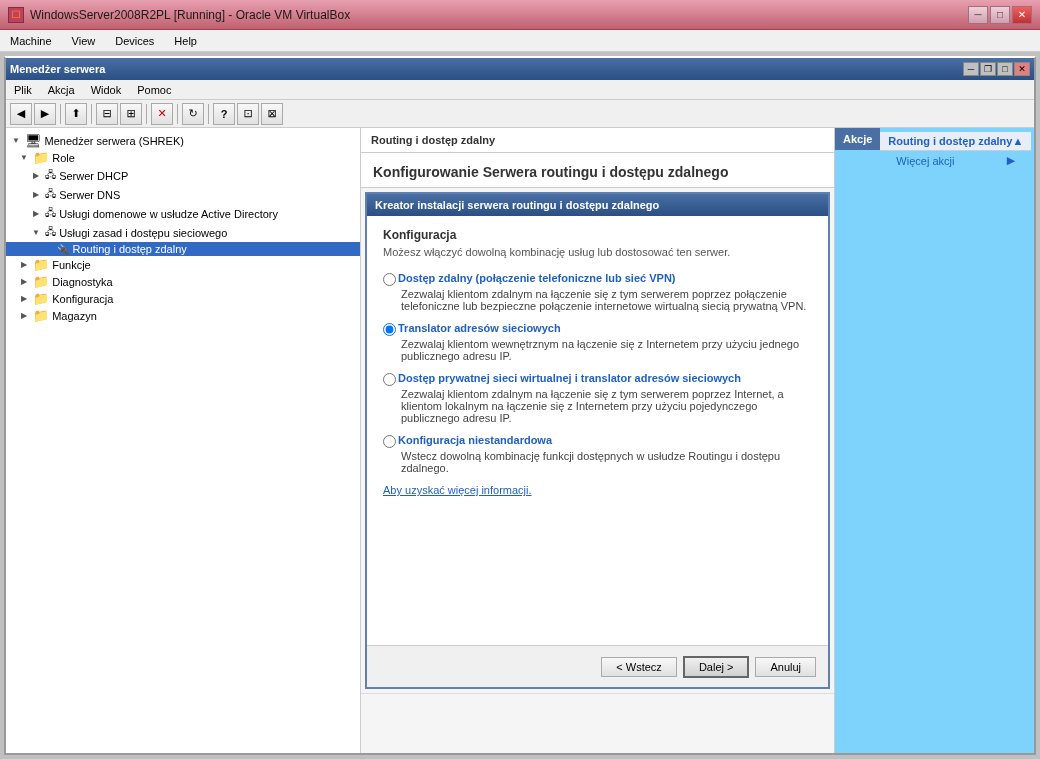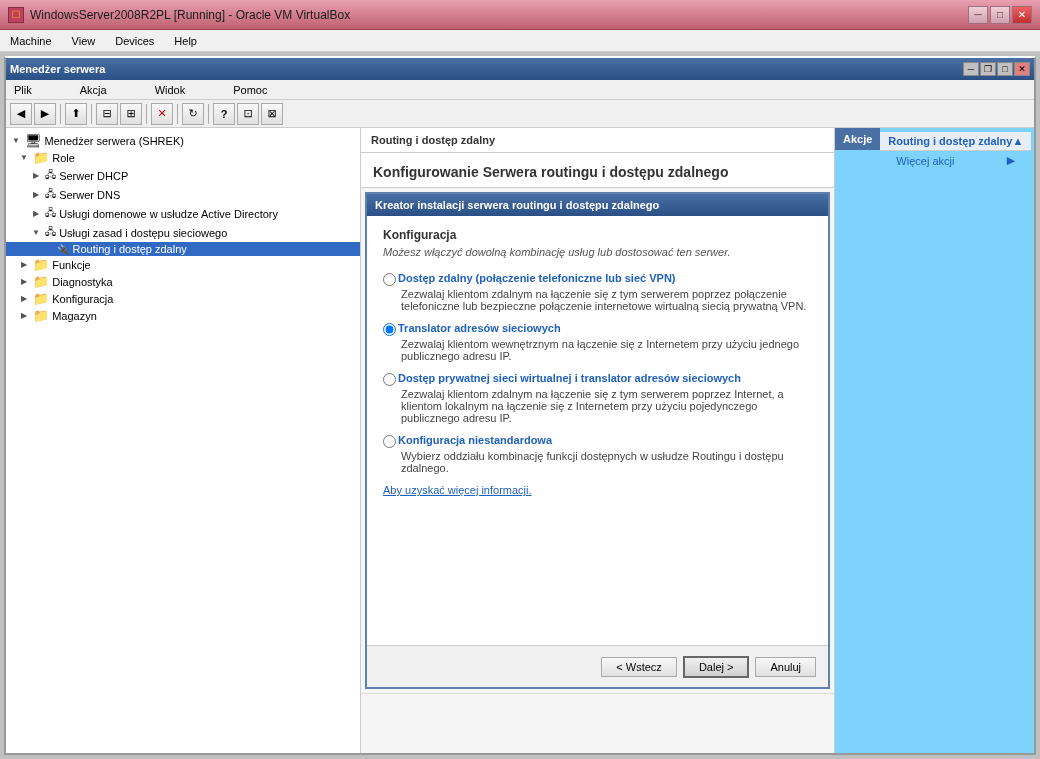--- a/index.html
+++ b/index.html
@@ -89,21 +89,20 @@
       display: flex; align-items: center; justify-content: center;
       cursor: pointer;
     }
 
     .sm-menu-bar {
       height: 20px;
       background: #f0f0f0;
       display: flex;
       align-items: center;
       border-bottom: 1px solid #ccc;
-      gap: 32px;
     }
     .sm-menu-item {
       padding: 2px 8px;
       font-size: 11px;
       cursor: pointer;
     }
 
     .sm-toolbar {
       height: 28px;
       background: #f0f0f0;
@@ -185,21 +184,21 @@
       align-items: center;
     }
     .wizard-body {
       flex: 1;
       padding: 12px 16px;
       overflow: auto;
       background: white;
     }
 
     .wizard-section-title { font-size: 12px; font-weight: bold; color: #333; margin-bottom: 4px; }
-    .wizard-section-desc { font-size: 11px; color: #555; margin-bottom: 14px; font-style: italic; }
+    .wizard-section-desc { font-size: 11px; color: #555; margin-bottom: 14px; }
 
     .radio-option { margin-bottom: 10px; }
     .radio-row { display: flex; align-items: flex-start; gap: 2px; margin-bottom: 2px; }
     .radio-label { font-size: 11px; font-weight: bold; color: #2060c0; }
     .radio-label.selected { }
     .radio-desc { font-size: 11px; color: #444; padding-left: 18px; }
 
     .wizard-link { color: #2060c0; text-decoration: underline; font-size: 11px; cursor: pointer; margin-top: 0; display: block; }
 
     .wizard-footer {
@@ -454,21 +453,21 @@
               </div>
               <div class="radio-desc">Zezwalaj klientom zdalnym na łączenie się z tym serwerem poprzez Internet, a klientom lokalnym na łączenie się z Internetem przy użyciu pojedynczego publicznego adresu IP.</div>
             </div>
 
 
             <div class="radio-option">
               <div class="radio-row">
                 <input type="radio" name="config" style="margin-top: 1px; flex-shrink: 0;">
                 <span class="radio-label">Konfiguracja niestandardowa</span>
               </div>
-              <div class="radio-desc">Wybierz oddziału kombinację funkcji dostępnych w usłudze Routingu i dostępu zdalnego.</div>
+              <div class="radio-desc">Wstecz dowolną kombinację funkcji dostępnych w usłudze Routingu i dostępu zdalnego.</div>
             </div>
 
             <a class="wizard-link">Aby uzyskać więcej informacji.</a>
 
           </div>
 
           <div class="wizard-footer">
             <button class="wizard-btn">&lt; Wstecz</button>
             <button class="wizard-btn primary">Dalej &gt;</button>
             <button class="wizard-btn">Anuluj</button>

